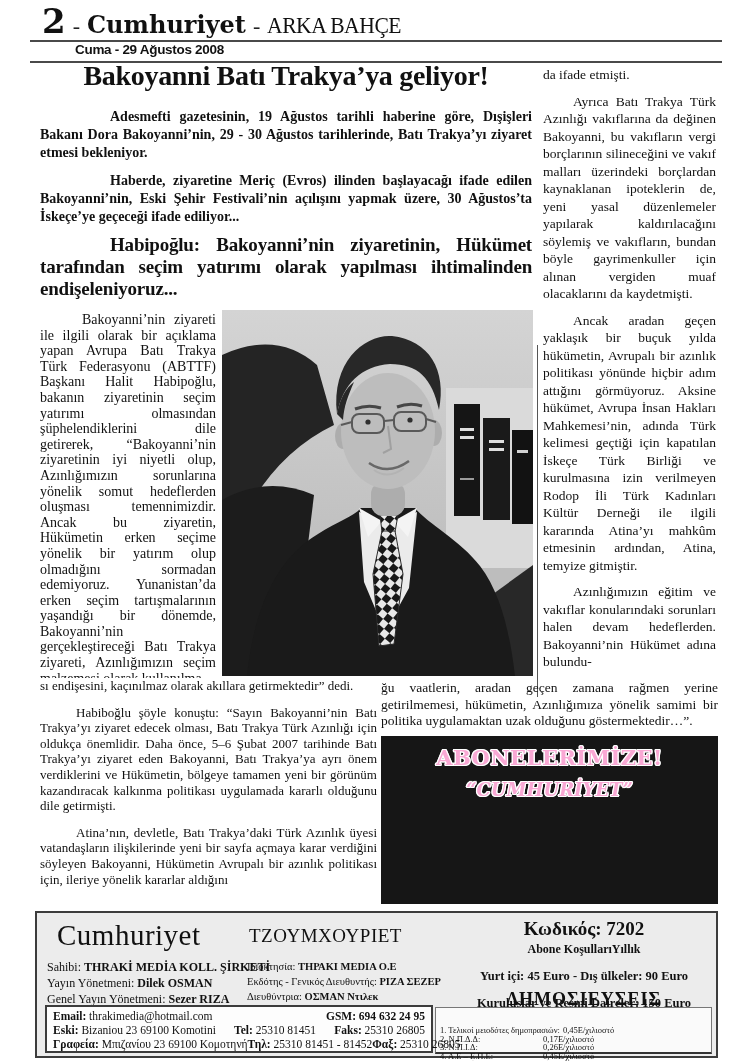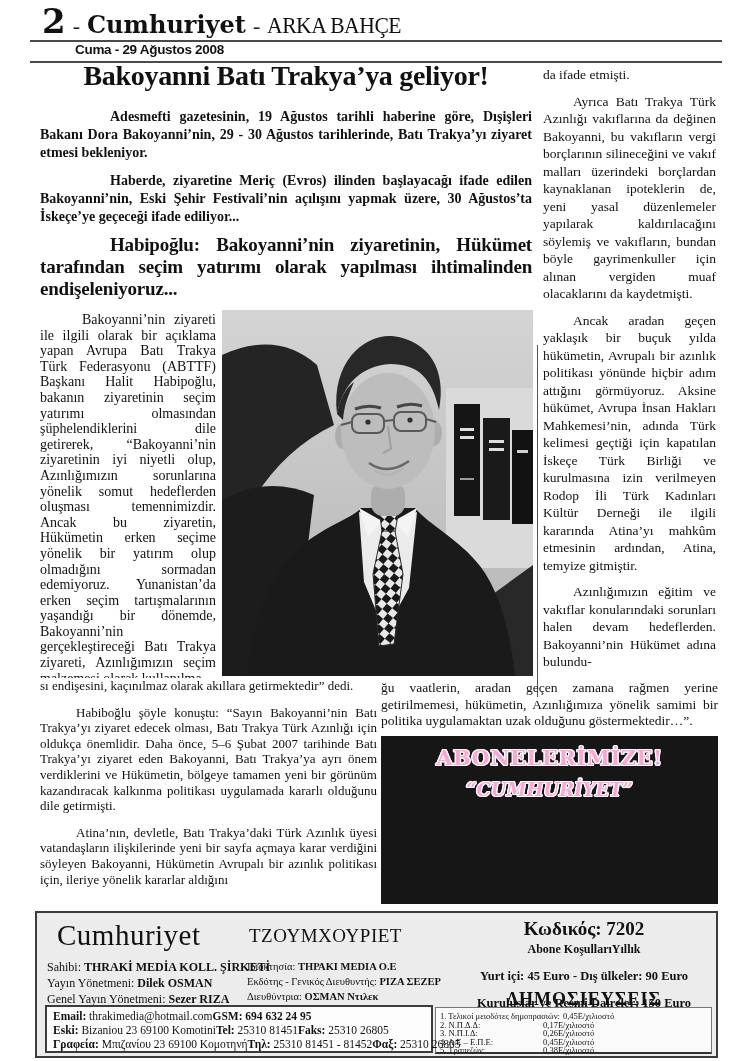--- a/index.html
+++ b/index.html
@@ -59,27 +59,27 @@
   .f-greek-title{position:absolute;left:212px;top:12px;font-size:19px;font-weight:normal;letter-spacing:.5px;}
   .f-greek{position:absolute;left:210px;top:46px;font-size:10.5px;line-height:15px;white-space:nowrap;}
   .f-right{position:absolute;left:418px;top:5px;width:258px;text-align:center;}
   .f-code{font-size:19px;font-weight:bold;}
   .f-ab1{font-size:12px;font-weight:bold;margin-top:2px;}
   .f-ab2{font-size:12.5px;font-weight:bold;margin-top:12px;white-space:nowrap;}
   .f-dimtitle{position:absolute;left:418px;top:76px;width:258px;text-align:center;
               font-size:18px;font-weight:bold;letter-spacing:1px;}
   .f-dimbox{position:absolute;left:398px;top:94px;width:277px;height:47px;background:#fafafa;
             border:1px solid #777;border-bottom:2px solid #333;box-sizing:border-box;
-            font-size:8.5px;padding:4px 4px;}
+            font-size:8.5px;padding:18px 4px;}
   .dim-row{position:relative;height:8.6px;line-height:8.6px;white-space:nowrap;}
   .dim-row .dval{position:absolute;left:103px;top:0;}
   .dim-row.inline .dval{position:static;margin-left:3px;}
   .f-contact{position:absolute;left:8px;top:92px;width:388px;height:48px;background:#fdfdfd;
              border:2px solid #3c3c3c;box-sizing:border-box;font-size:11.5px;padding:2px 6px;}
-  .c-row{display:flex;line-height:14px;white-space:nowrap;}
+  .c-row{display:flex;justify-content:space-between;line-height:14px;white-space:nowrap;}
   .c-row b{font-weight:bold;}
 </style>
 </head>
 <body>
 
 <div class="page">
 
   <div class="masthead">
     <span class="pnum">2</span>
     <span class="msep">-</span>

